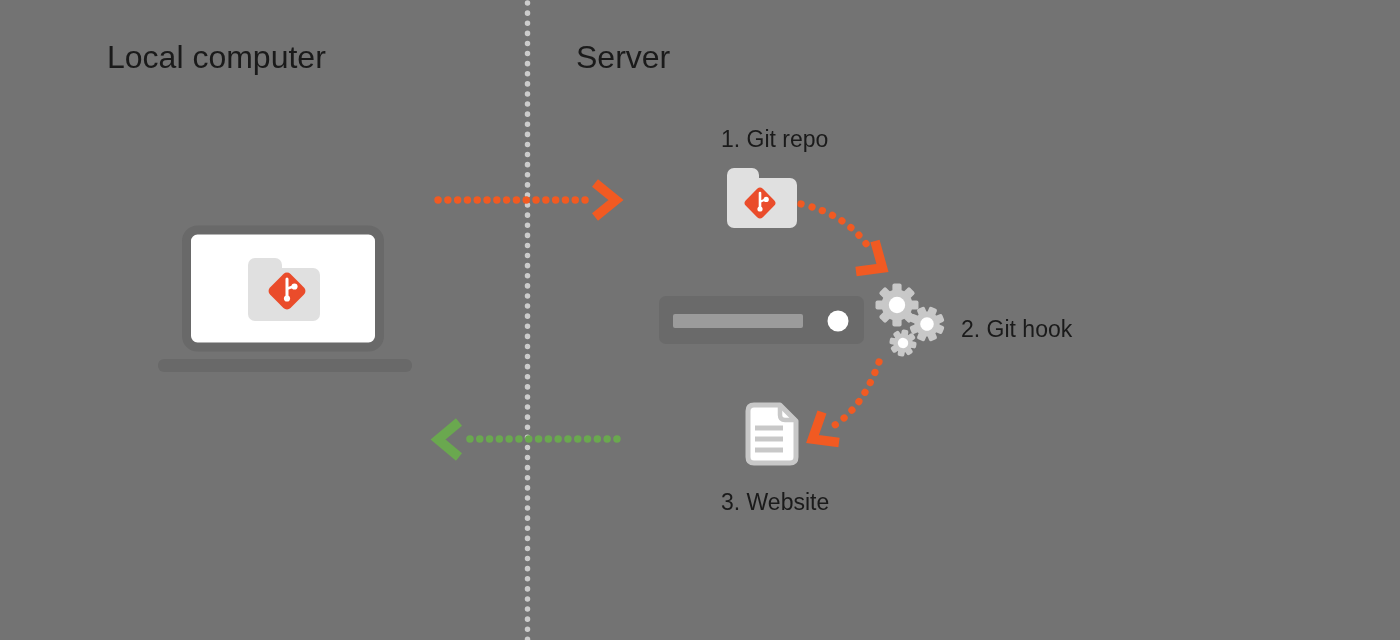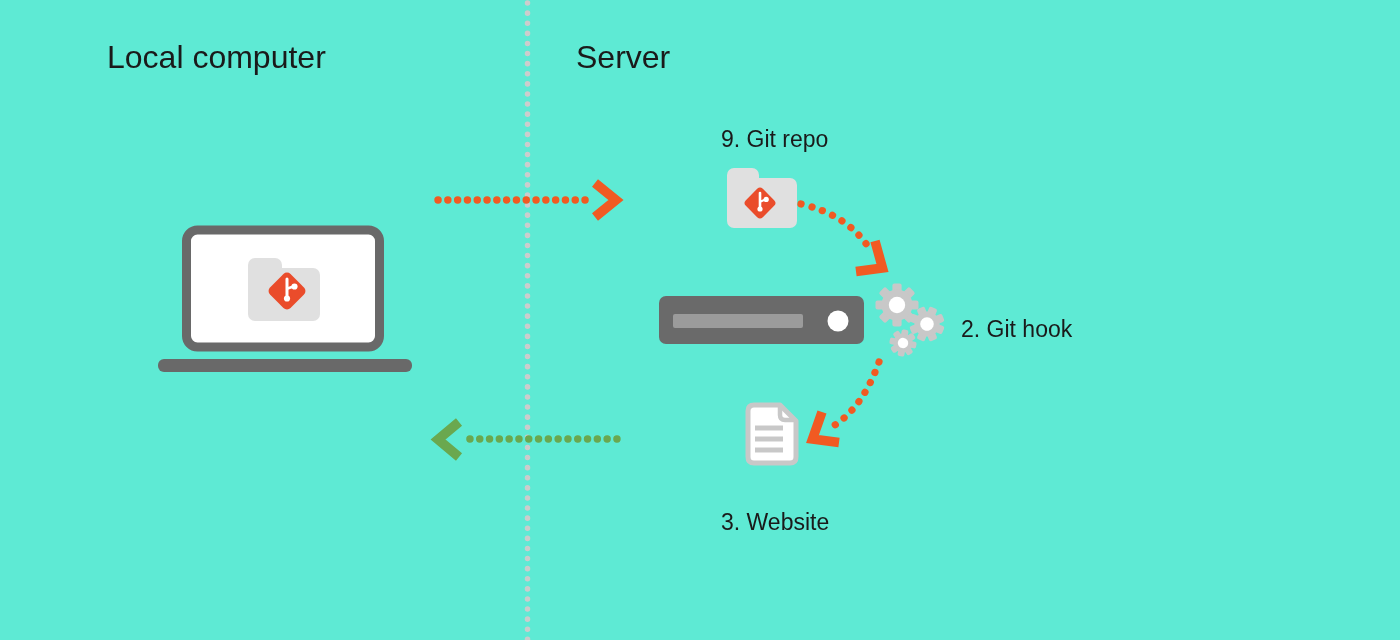--- a/index.html
+++ b/index.html
@@ -5,21 +5,21 @@
   html, body {
     margin: 0;
     padding: 0;
     background: #ffffff;
     font-family: "Liberation Sans", sans-serif;
   }
   .canvas {
     position: relative;
     width: 1400px;
     height: 640px;
-    background: #5eead4;
+    background: #737373;
     overflow: hidden;
     text-decoration: underline;
   }
   .overlay-svg, .icon-svg {
     position: absolute;
     pointer-events: none;
   }
   .zone-label {
     position: absolute;
     font-size: 32px;
@@ -31,21 +31,21 @@
   .zone-label.server { left: 576px; top: 41px; }
   .step-label {
     position: absolute;
     font-size: 23px;
     line-height: 1;
     color: #1a1a1a;
     white-space: nowrap;
   }
   .step-label.step1 { left: 721px; top: 128px; }
   .step-label.step2 { left: 961px; top: 311px; margin-top: 7px; }
-  .step-label.step3 { left: 721px; top: 491px; margin-top: 20px; }
+  .step-label.step3 { left: 721px; top: 491px; }
 </style>
 </head>
 <body>
 
 <div class="canvas">
 
   <svg class="overlay-svg" style="left:0; top:0;" width="1400" height="640" viewBox="0 0 1400 640">
 
     <line x1="527.5" y1="3" x2="527.5" y2="640" stroke="#CCCCCC" stroke-width="5.5" stroke-dasharray="0.1 10" stroke-linecap="round"></line>
 
@@ -66,21 +66,21 @@
 
     <g>
       <line x1="617" y1="439" x2="462" y2="439" stroke="#6AA84F" stroke-width="7.4" stroke-dasharray="0.1 9.7" stroke-linecap="round"></line>
       <polyline points="459,422 438,439.5 459,457" fill="none" stroke="#6AA84F" stroke-width="9.5" stroke-linejoin="miter"></polyline>
     </g>
   </svg>
 
   <div class="zone-label local">Local computer</div>
   <div class="zone-label server">Server</div>
 
-  <div class="step-label step1">9. Git repo</div>
+  <div class="step-label step1">1. Git repo</div>
   <div class="step-label step2">2. Git hook</div>
   <div class="step-label step3">3. Website</div>
 
   <svg class="icon-svg" style="left:150px; top:215px;" width="270" height="165" viewBox="0 0 270 165">
     <rect x="36.5" y="15" width="193" height="117" rx="11" fill="#ffffff" stroke="#696969" stroke-width="9"></rect>
     <rect x="8" y="144" width="254" height="13" rx="6" fill="#696969"></rect>
     <g>
       <rect x="98" y="43" width="34" height="26" rx="7" fill="#E0E0E0"></rect>
       <rect x="98" y="53" width="72" height="53" rx="7" fill="#E0E0E0"></rect>
       <g transform="translate(137,76)">

